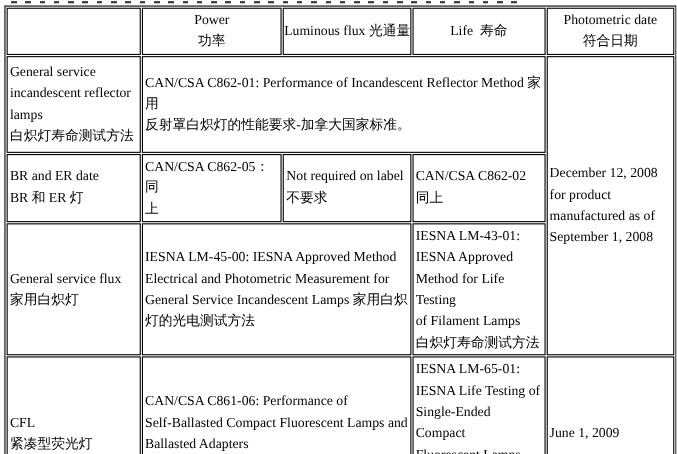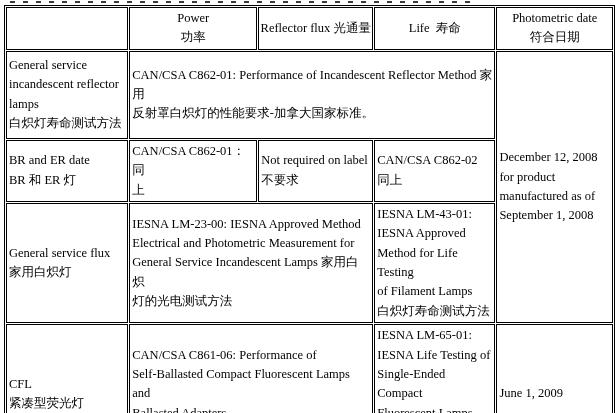--- a/index.html
+++ b/index.html
@@ -52,21 +52,21 @@
       <col style="width:115px">
       <col style="width:122px">
       <col style="width:117px">
   </colgroup>
 
   <tbody>
       <tr class="hdr" style="height:38px">
     <td></td>
     <td>Power
 功率</td>
-    <td>Reflector flux 光通量</td>
+    <td>Luminous flux 光通量</td>
     <td>Life  寿命</td>
     <td>Photometric date
 符合日期</td>
   </tr>
 
   <tr style="height:88px">
     <td>General service
 incandescent reflector
 lamps
 白炽灯寿命测试方法</td>
@@ -74,32 +74,32 @@
 反射罩白炽灯的性能要求-加拿大国家标准。</td>
     <td rowspan="3">December 12, 2008
 for product
 manufactured as of
 September 1, 2008</td>
   </tr>
 
   <tr style="height:58px">
     <td>BR and ER date
 BR 和 ER 灯</td>
-    <td>CAN/CSA C862-01：同
+    <td>CAN/CSA C862-05：同
 上</td>
     <td>Not required on label
 不要求</td>
     <td>CAN/CSA C862-02
 同上</td>
   </tr>
 
   <tr style="height:99px">
     <td>General service flux
 家用白炽灯</td>
-    <td colspan="2">IESNA LM-23-00: IESNA Approved Method
+    <td colspan="2">IESNA LM-45-00: IESNA Approved Method
 Electrical and Photometric Measurement for
 General Service Incandescent Lamps  家用白炽
 灯的光电测试方法</td>
     <td>IESNA LM-43-01:
 IESNA Approved
 Method for Life Testing
 of Filament Lamps
 白炽灯寿命测试方法</td>
   </tr>
 

